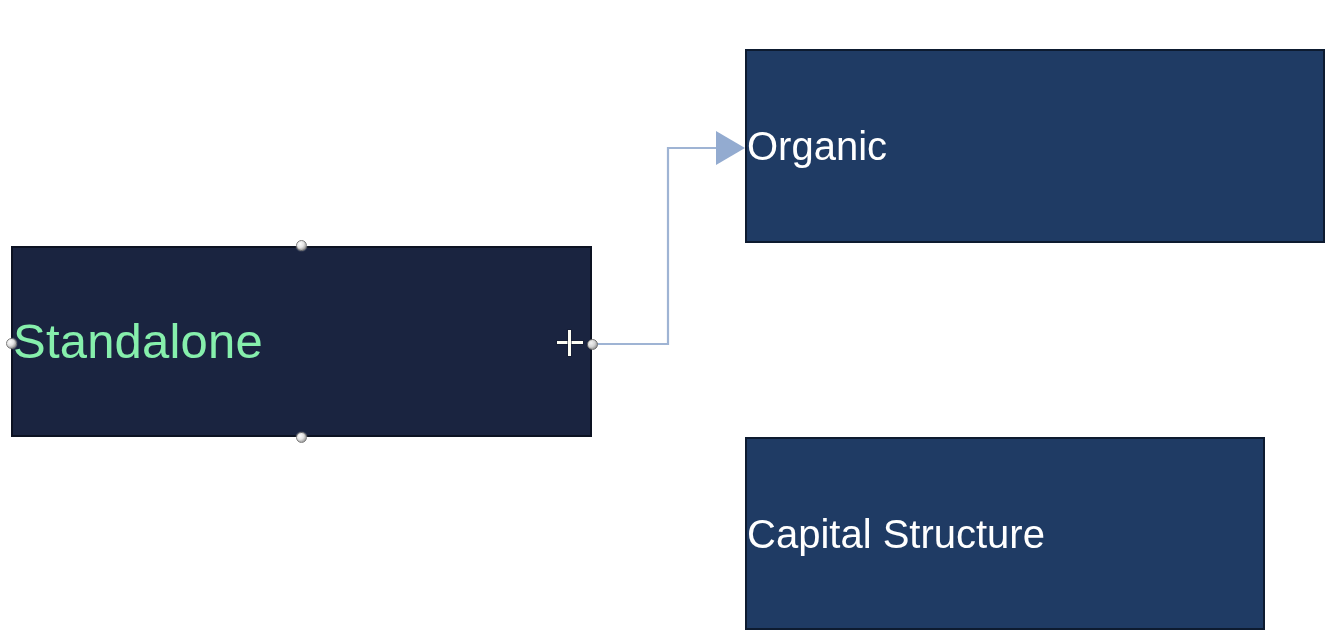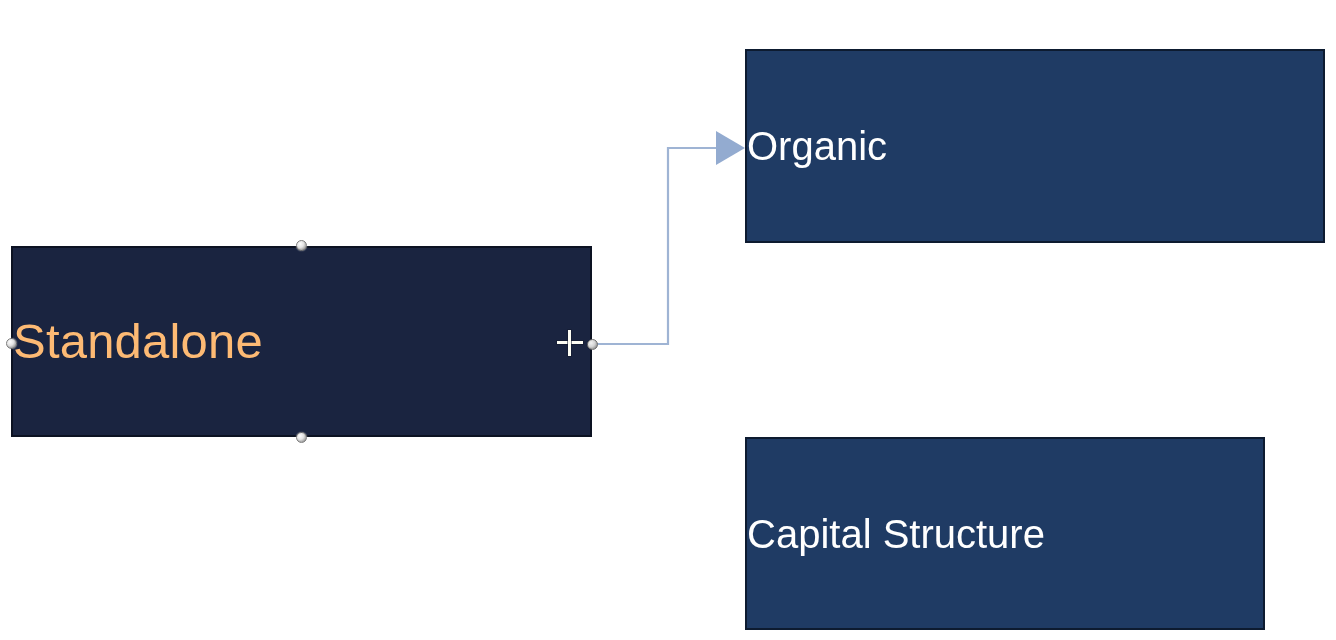--- a/index.html
+++ b/index.html
@@ -145,21 +145,21 @@
   </svg>
 
   <div class="shape" id="shape-organic" style="left: 745px; top: 49px; width: 580px; height: 194px; background: rgb(31, 59, 100); border-color: rgb(13, 27, 48); color: rgb(255, 255, 255);">
     <span class="shape-label">Organic</span>
   </div>
 
   <div class="shape" id="shape-capital-structure" style="left: 745px; top: 437px; width: 520px; height: 193px; background: rgb(31, 59, 100); border-color: rgb(13, 27, 48); color: rgb(255, 255, 255);">
     <span class="shape-label">Capital Structure</span>
   </div>
 
-  <div class="shape" id="shape-standalone" style="left: 11px; top: 246px; width: 581px; height: 191px; background: rgb(26, 36, 64); border-color: rgb(12, 18, 34); color: #fdba74;">
+  <div class="shape" id="shape-standalone" style="left: 11px; top: 246px; width: 581px; height: 191px; background: rgb(26, 36, 64); border-color: rgb(12, 18, 34); color: #86efac;">
     <span class="shape-label">Standalone</span>
   </div>
 
   <div class="handle" id="handle-top-center" style="left: 301px; top: 245px;"></div>
   <div class="handle" id="handle-left-middle" style="left: 11px; top: 343px;"></div>
   <div class="handle" id="handle-bottom-center" style="left: 301px; top: 437px;"></div>
 
   <div class="conn-endpoint" id="connector-endpoint-right" style="left: 592px; top: 344px;"></div>
 
   <div id="cursor-crosshair" style="left: 570px; top: 343px;">

